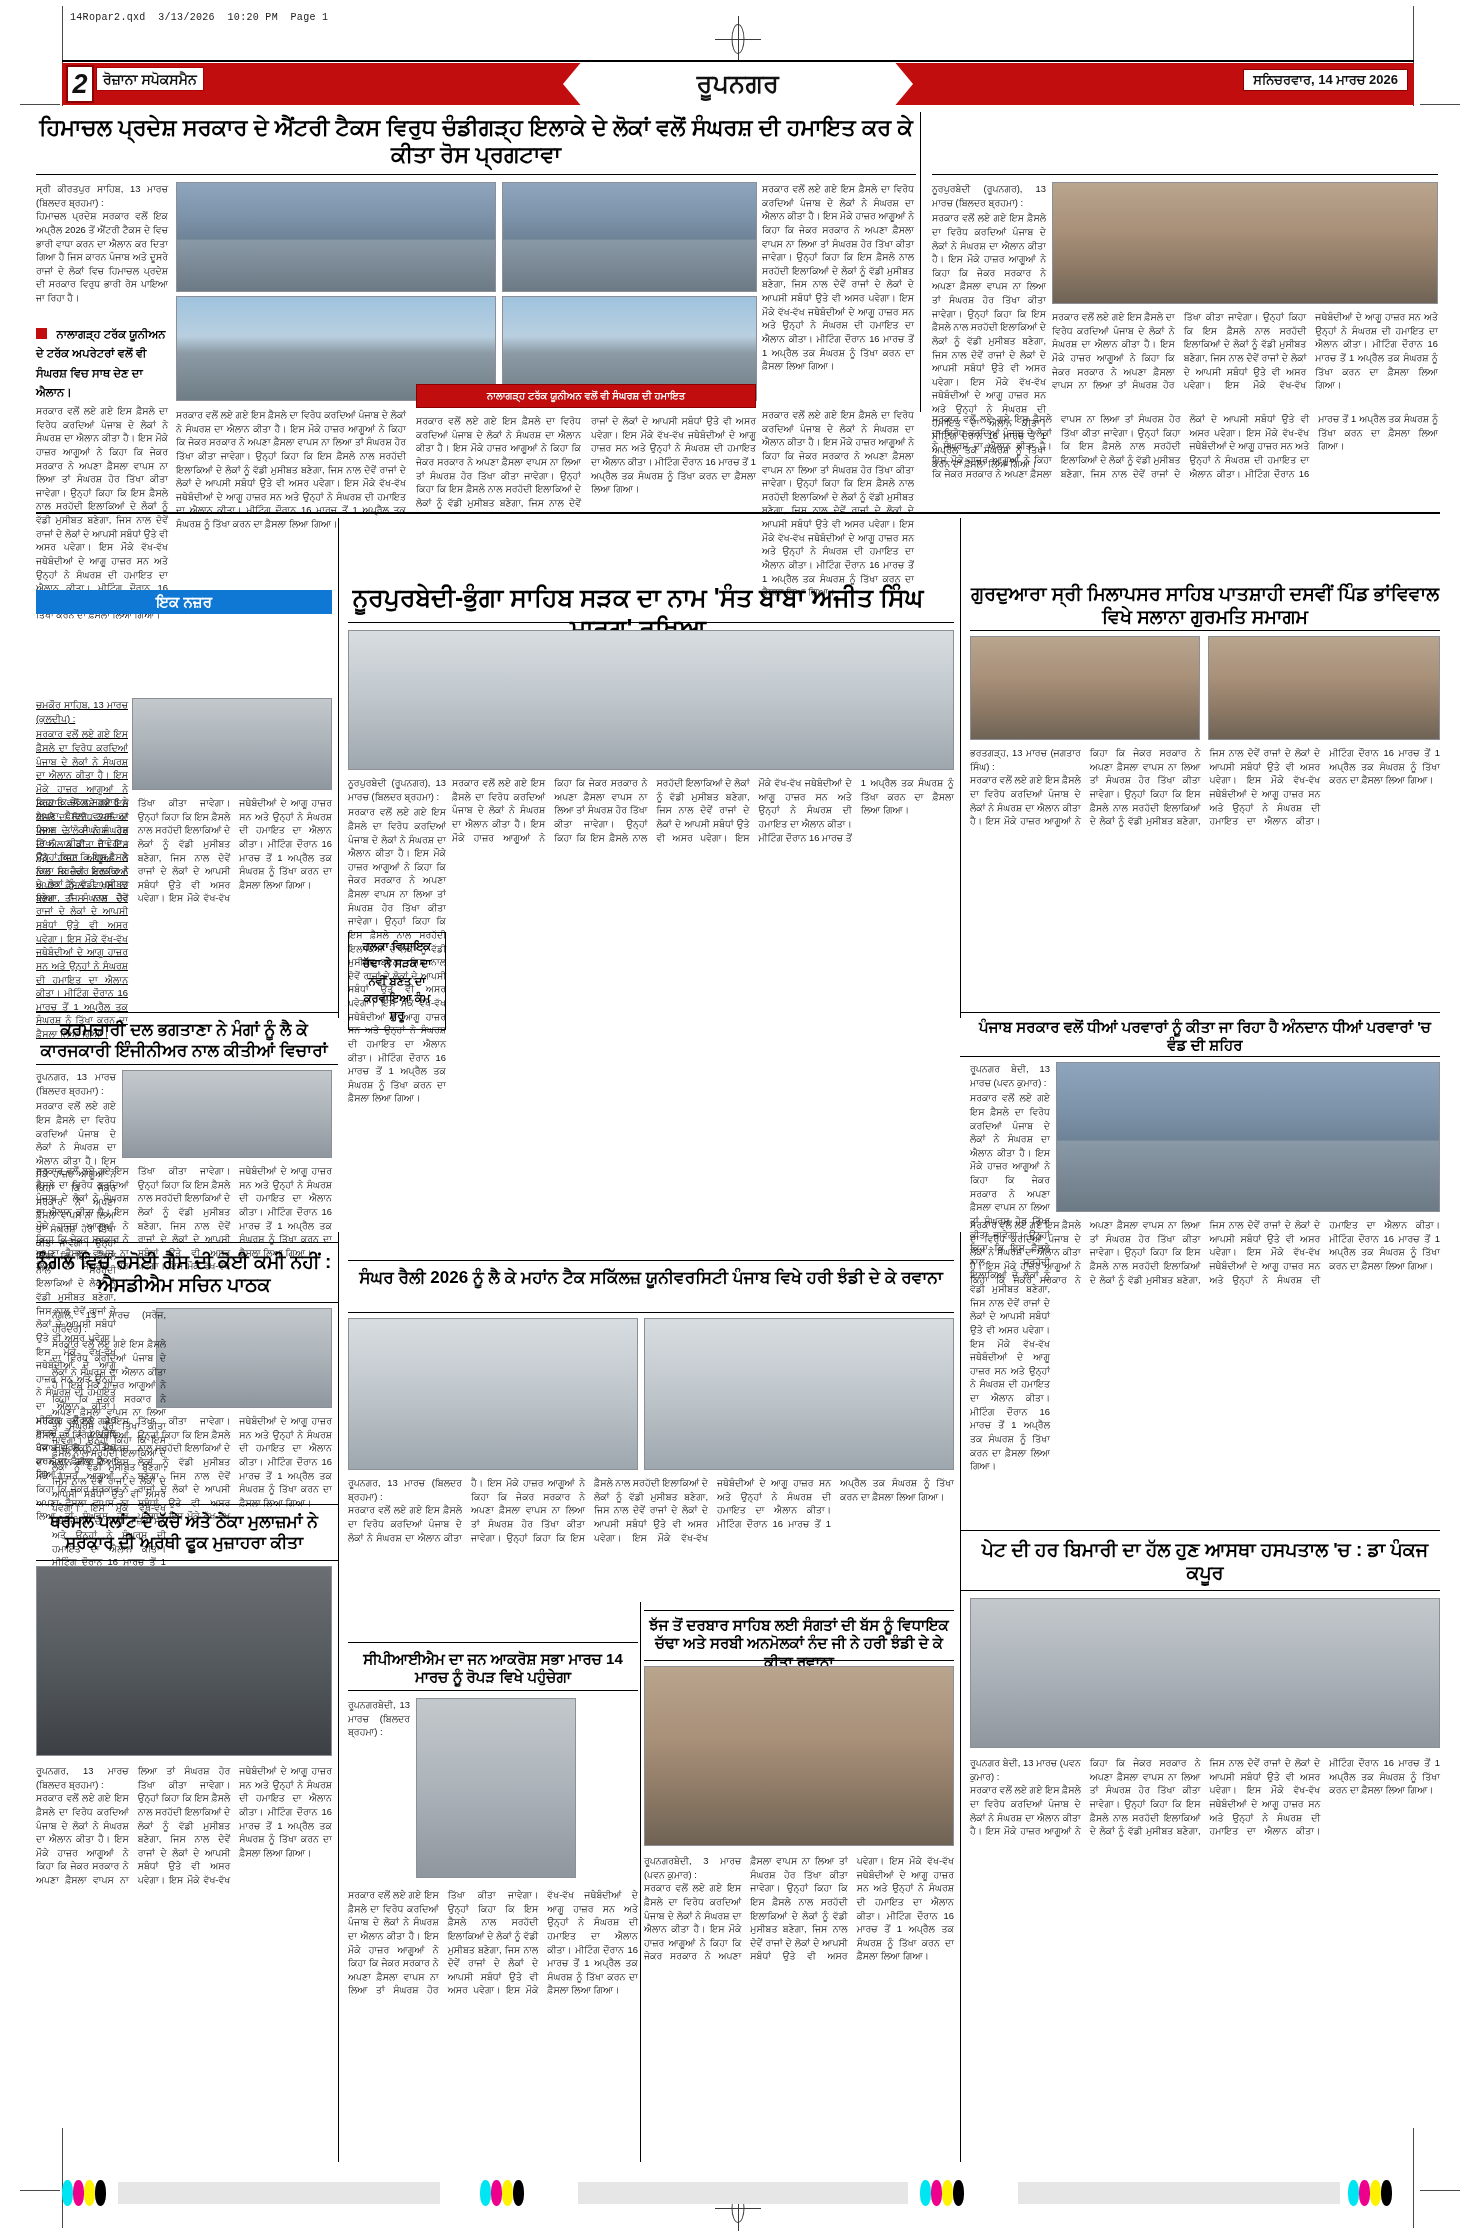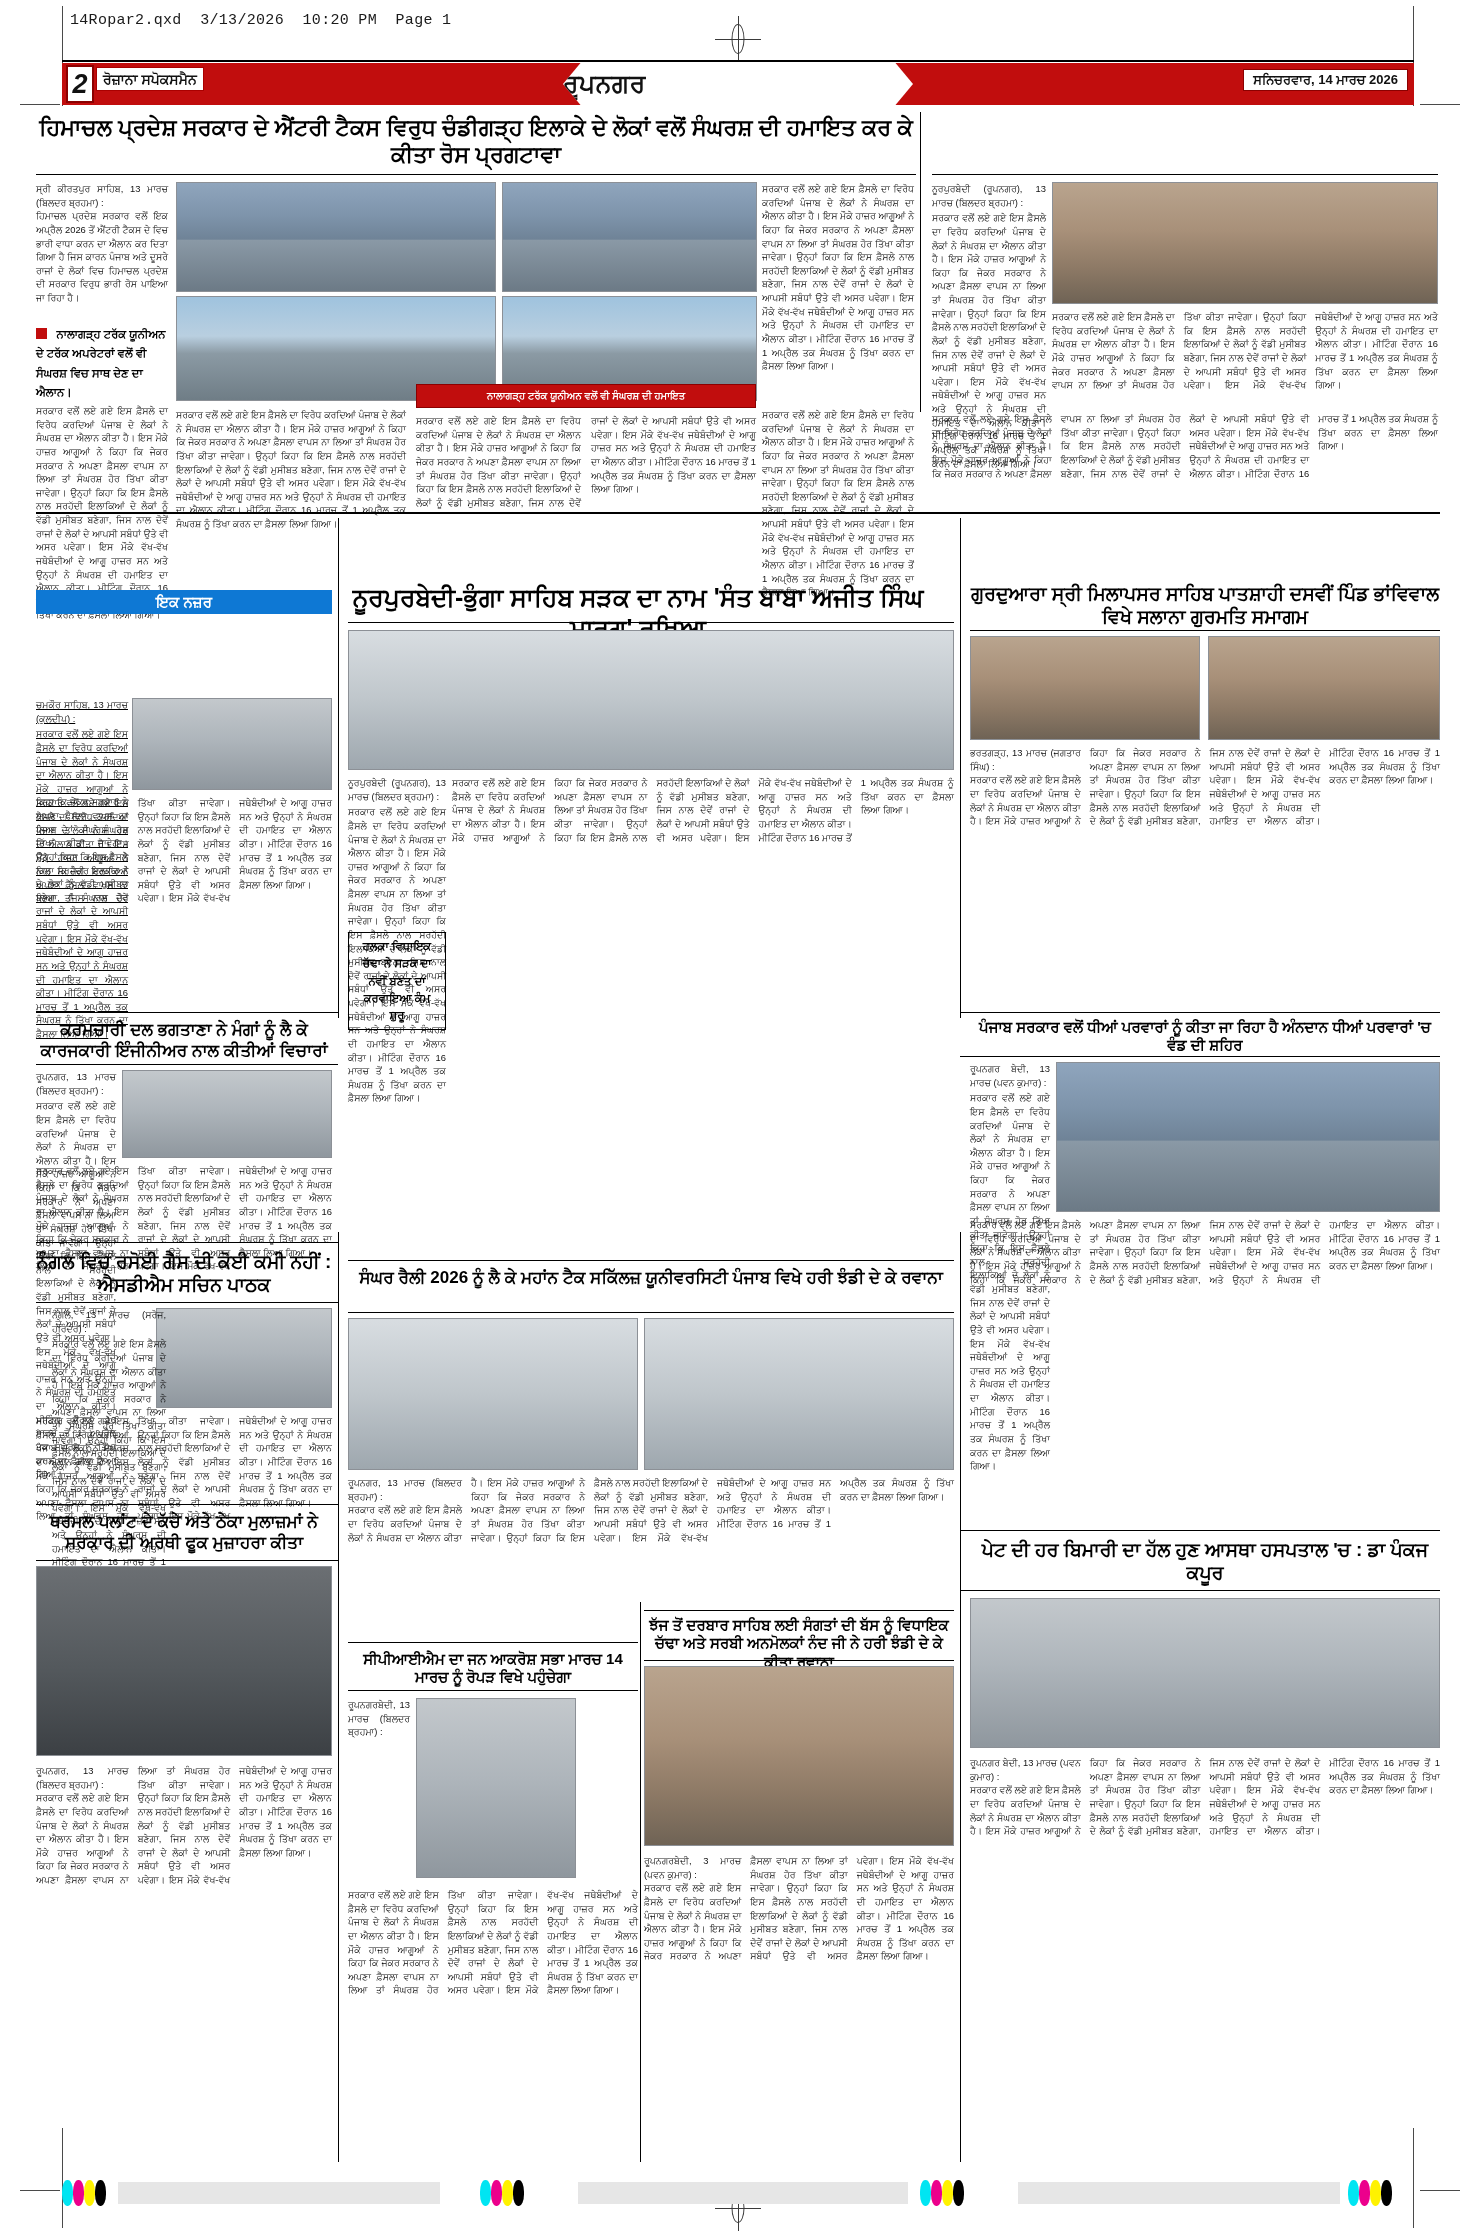--- a/index.html
+++ b/index.html
@@ -26,36 +26,36 @@
   .reg-ellipse {
     position: absolute; left: 50%; top: 50%;
     transform: translate(-50%,-50%);
     width: 13px; height: 30px; border: 1px solid #3a3a3a;
     border-radius: 50%;
   }
 
   .file-stamp {
     position: absolute; left: 70px; top: 12px;
     font-family: "Liberation Mono", monospace;
-    font-size: 15px; color: #1a1a1a; letter-spacing: .3px;
+    font-size: 10px; color: #1a1a1a; letter-spacing: .3px;
     white-space: pre;
   }
 
   
   .masthead {
     position: absolute; left: 62px; top: 63px;
     width: 1352px; height: 42px;
     background: #c10d0d;
     display: flex; align-items: center;
   }
   .masthead-notch {
     position: absolute; left: 50%; top: 0; transform: translateX(-50%);
     width: 350px; height: 42px; background: #ffffff;
     clip-path: polygon(5% 0, 95% 0, 100% 50%, 95% 100%, 5% 100%, 0 50%);
-    display: flex; align-items: center; 
+    display: flex; align-items: center; justify-content: center;
   }
   .masthead-city {
     font-family: "Liberation Sans", sans-serif;
     font-size: 25px; font-weight: bold; color: #111;
     letter-spacing: .5px;
   }
   .pagebadge {
     position: absolute; left: 4px; top: 2px;
     width: 28px; height: 38px; background: #fff;
     border: 2px solid #8b0000;

